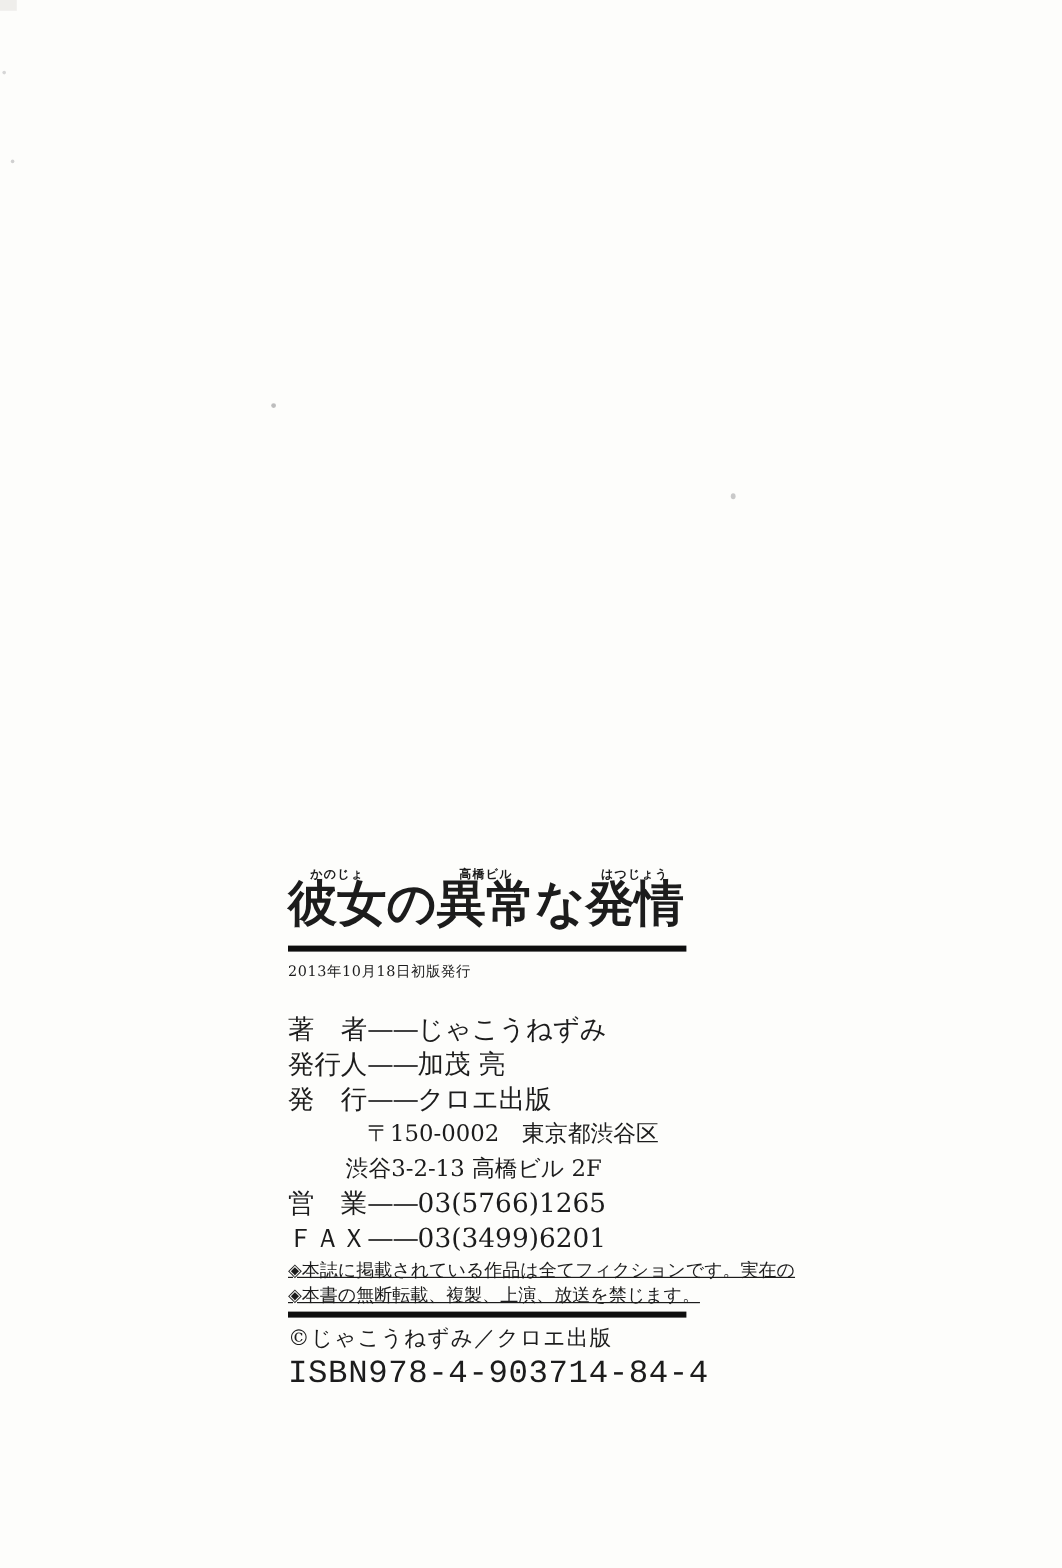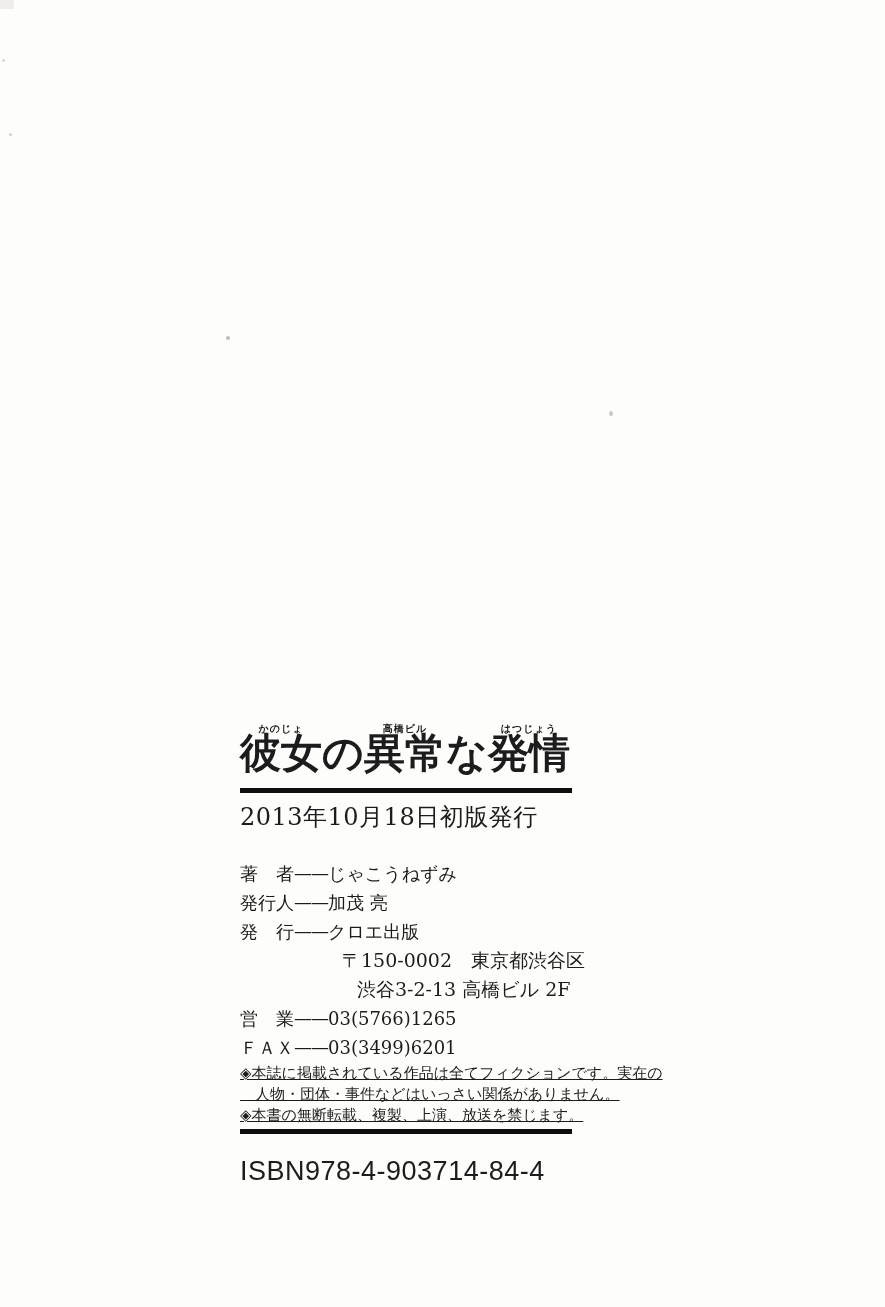--- a/index.html
+++ b/index.html
@@ -51,59 +51,59 @@
     text-align: center;
   }
   .rule {
     height: 5px;
     background: #0e0e0e;
   }
   .rule.top-rule { margin-top: 11px; }
   .rule.bottom-rule { margin-top: 3px; }
   .date-line {
     margin-top: 8px;
-    font-size: 24px;
+    font-size: 12px;
     letter-spacing: 0.5px;
     white-space: nowrap;
   }
   .info-rows { margin-top: 26px; }
   .info-row {
     display: flex;
     align-items: baseline;
-    font-size: 18px;
+    font-size: 22px;
     line-height: 29px;
     white-space: nowrap;
   }
   .info-row .label { display: inline-block; }
   .info-row .sep { letter-spacing: -1px; }
   .addr-line {
     font-size: 19px;
     line-height: 29px;
     white-space: nowrap;
   }
-  .addr-line.a1 { margin-left: 102px; }
-  .addr-line.a2 { margin-left: 117px; }
+  .addr-line.a1 { margin-left: 66px; }
+  .addr-line.a2 { margin-left: 48px; }
   .notices {
     margin-top: 1px;
     font-size: 15px;
     line-height: 21px;
     letter-spacing: 0px;
     text-decoration: underline;
   }
   .notice-line { white-space: nowrap; }
   .copyright-line {
     margin-top: 5px;
     font-size: 18px;
     line-height: 26px;
     letter-spacing: 1px;
     white-space: nowrap;
   }
   .isbn-line {
-    margin-top: 22px;
-    font-family: Liberation Sans, sans-serif;
+    margin-top: 2px;
+    font-family: Liberation Mono, monospace;
     font-size: 27px;
     text-align: left;
     letter-spacing: 0.5px;
     white-space: nowrap;
   }
 </style>
 </head>
 <body>
 
 <div class="corner-artifact"></div>
@@ -149,22 +149,22 @@
     </div>
     <div class="info-row">
       <span class="label">ＦＡＸ</span>
         <span class="sep">——</span>
         <span class="value">03(3499)6201</span>
     </div>
   </div>
 
   <div class="notices">
     <div class="notice-line">◈本誌に掲載されている作品は全てフィクションです。実在の</div>
-    <div class="notice-line">　人物・団体・事件などはいっさい関係がありません。</div>
     <div class="notice-line">◈本書の無断転載、複製、上演、放送を禁じます。</div>
   </div>
 
   <div class="rule bottom-rule"></div>
 
+  <div class="copyright-line">©じゃこうねずみ／クロエ出版</div>
 
   <div class="isbn-line">ISBN978-4-903714-84-4</div>
 
 </div>
 
 </body></html>

